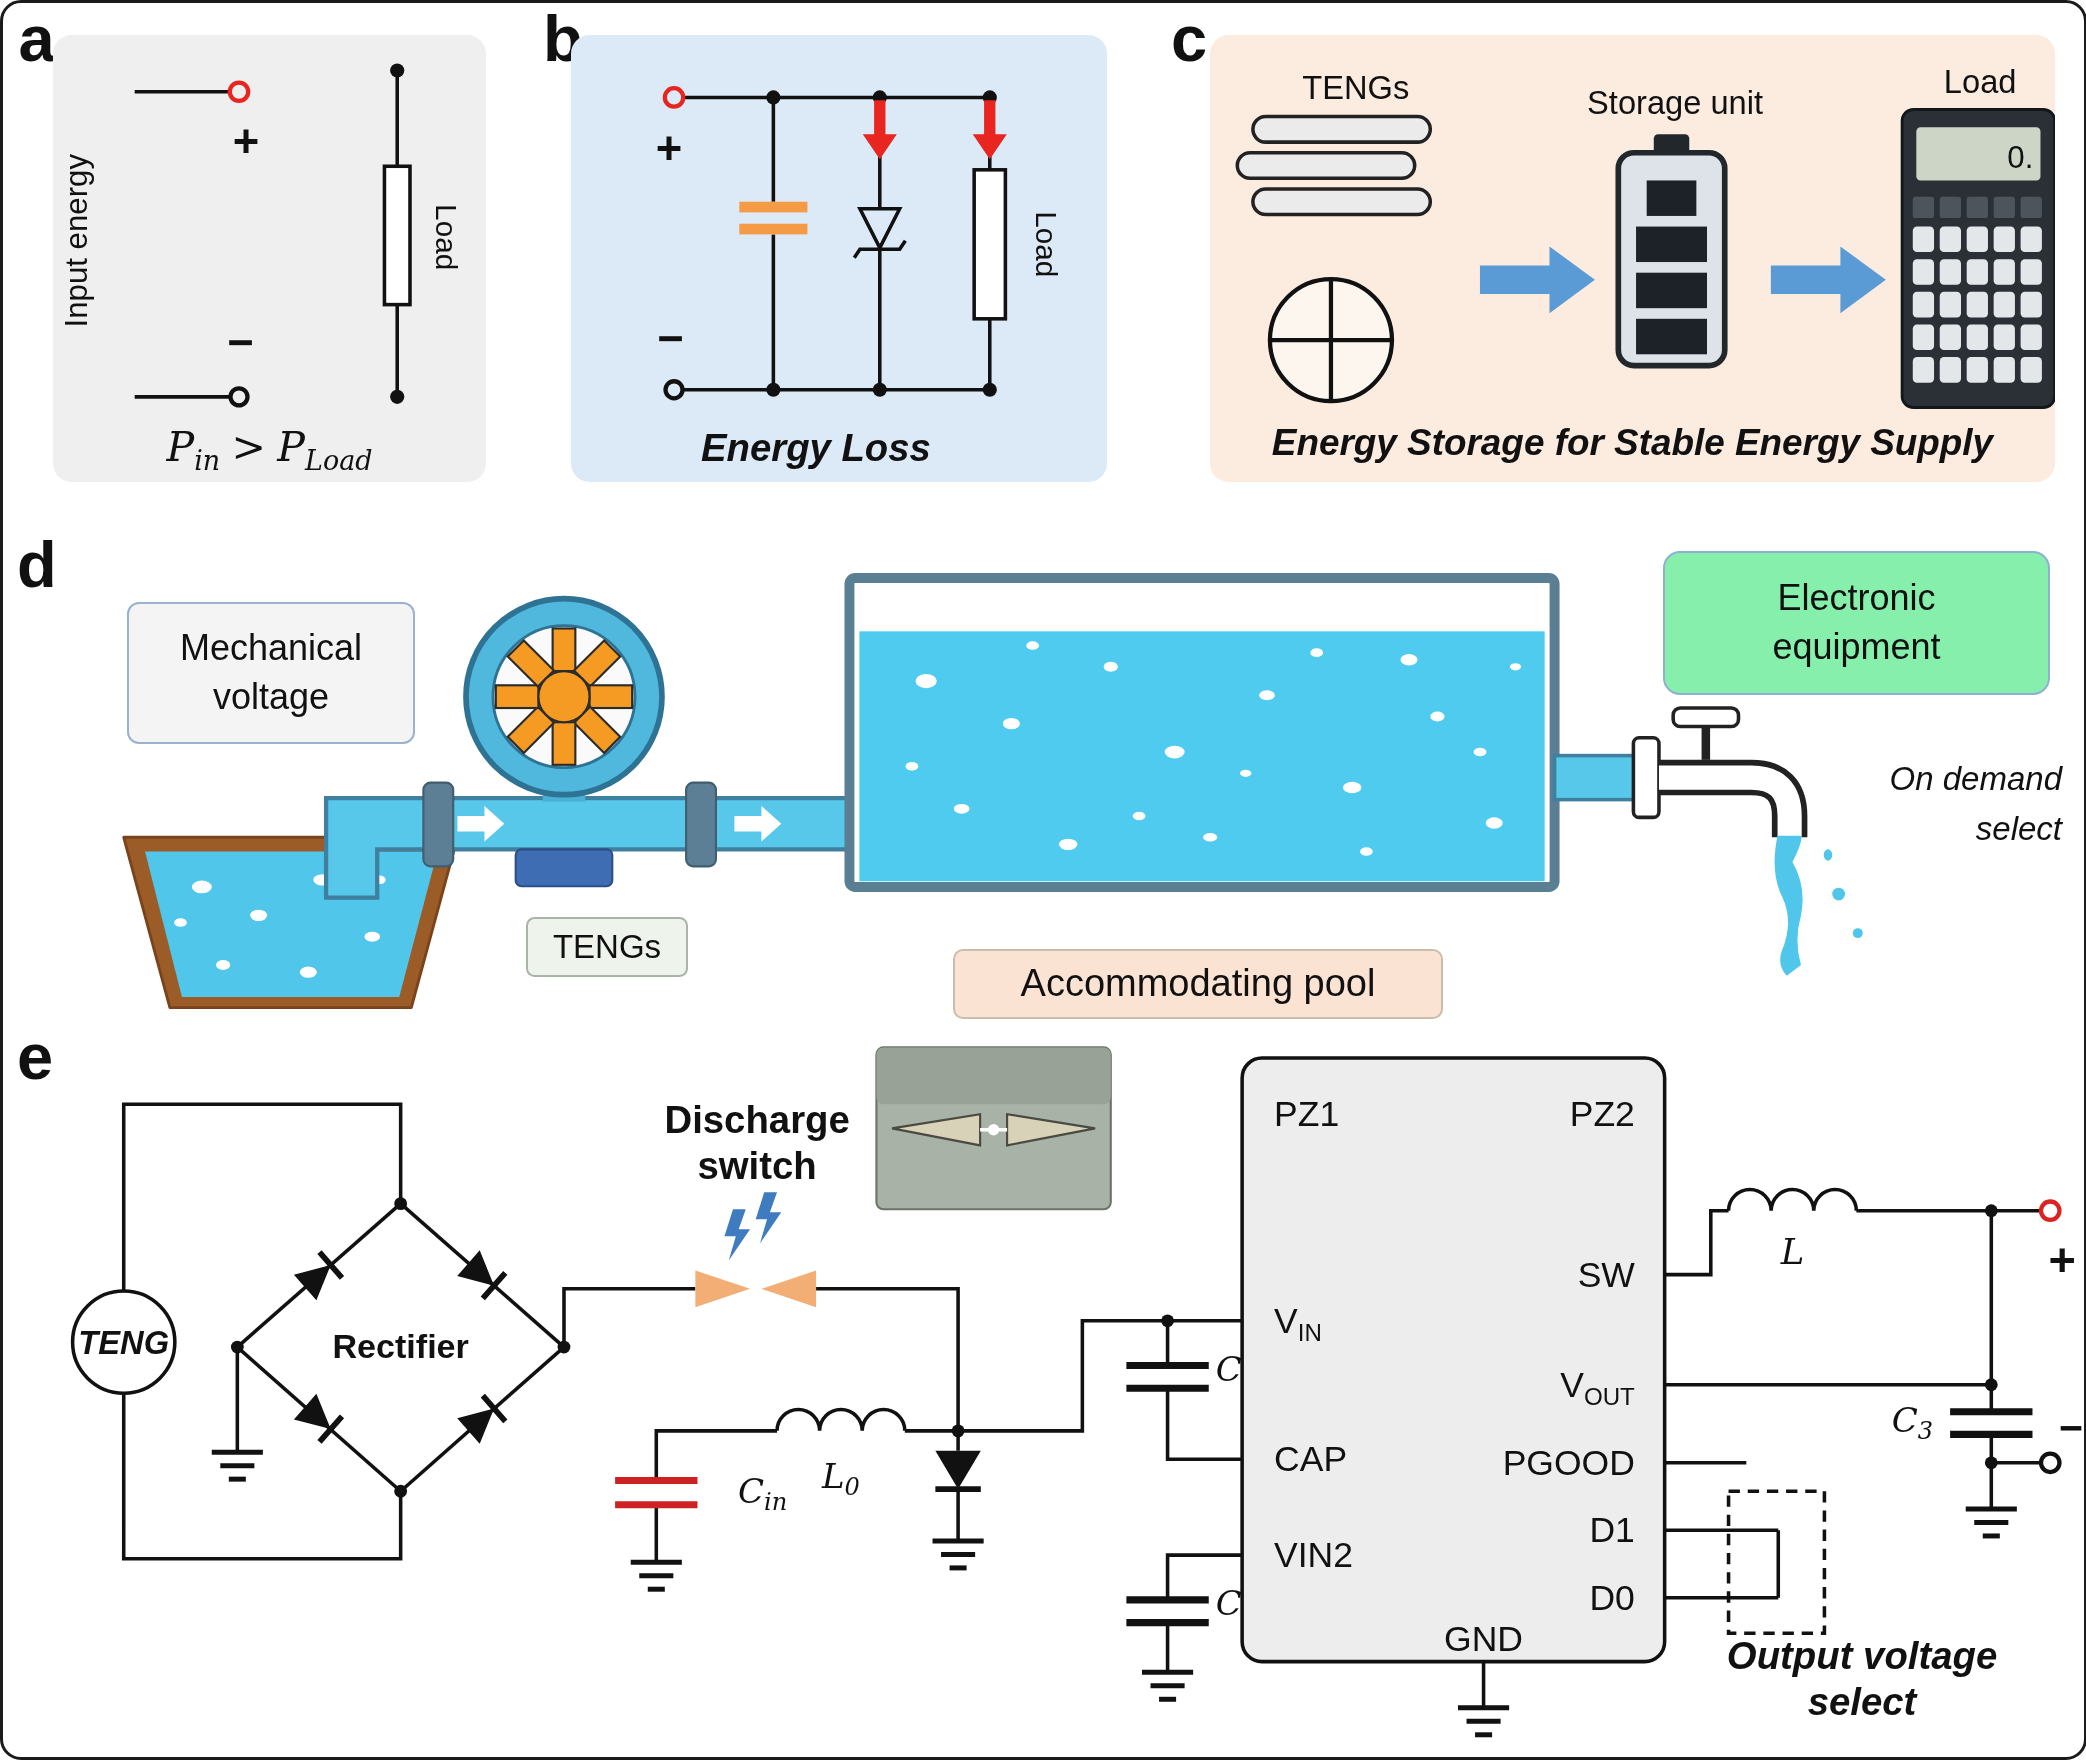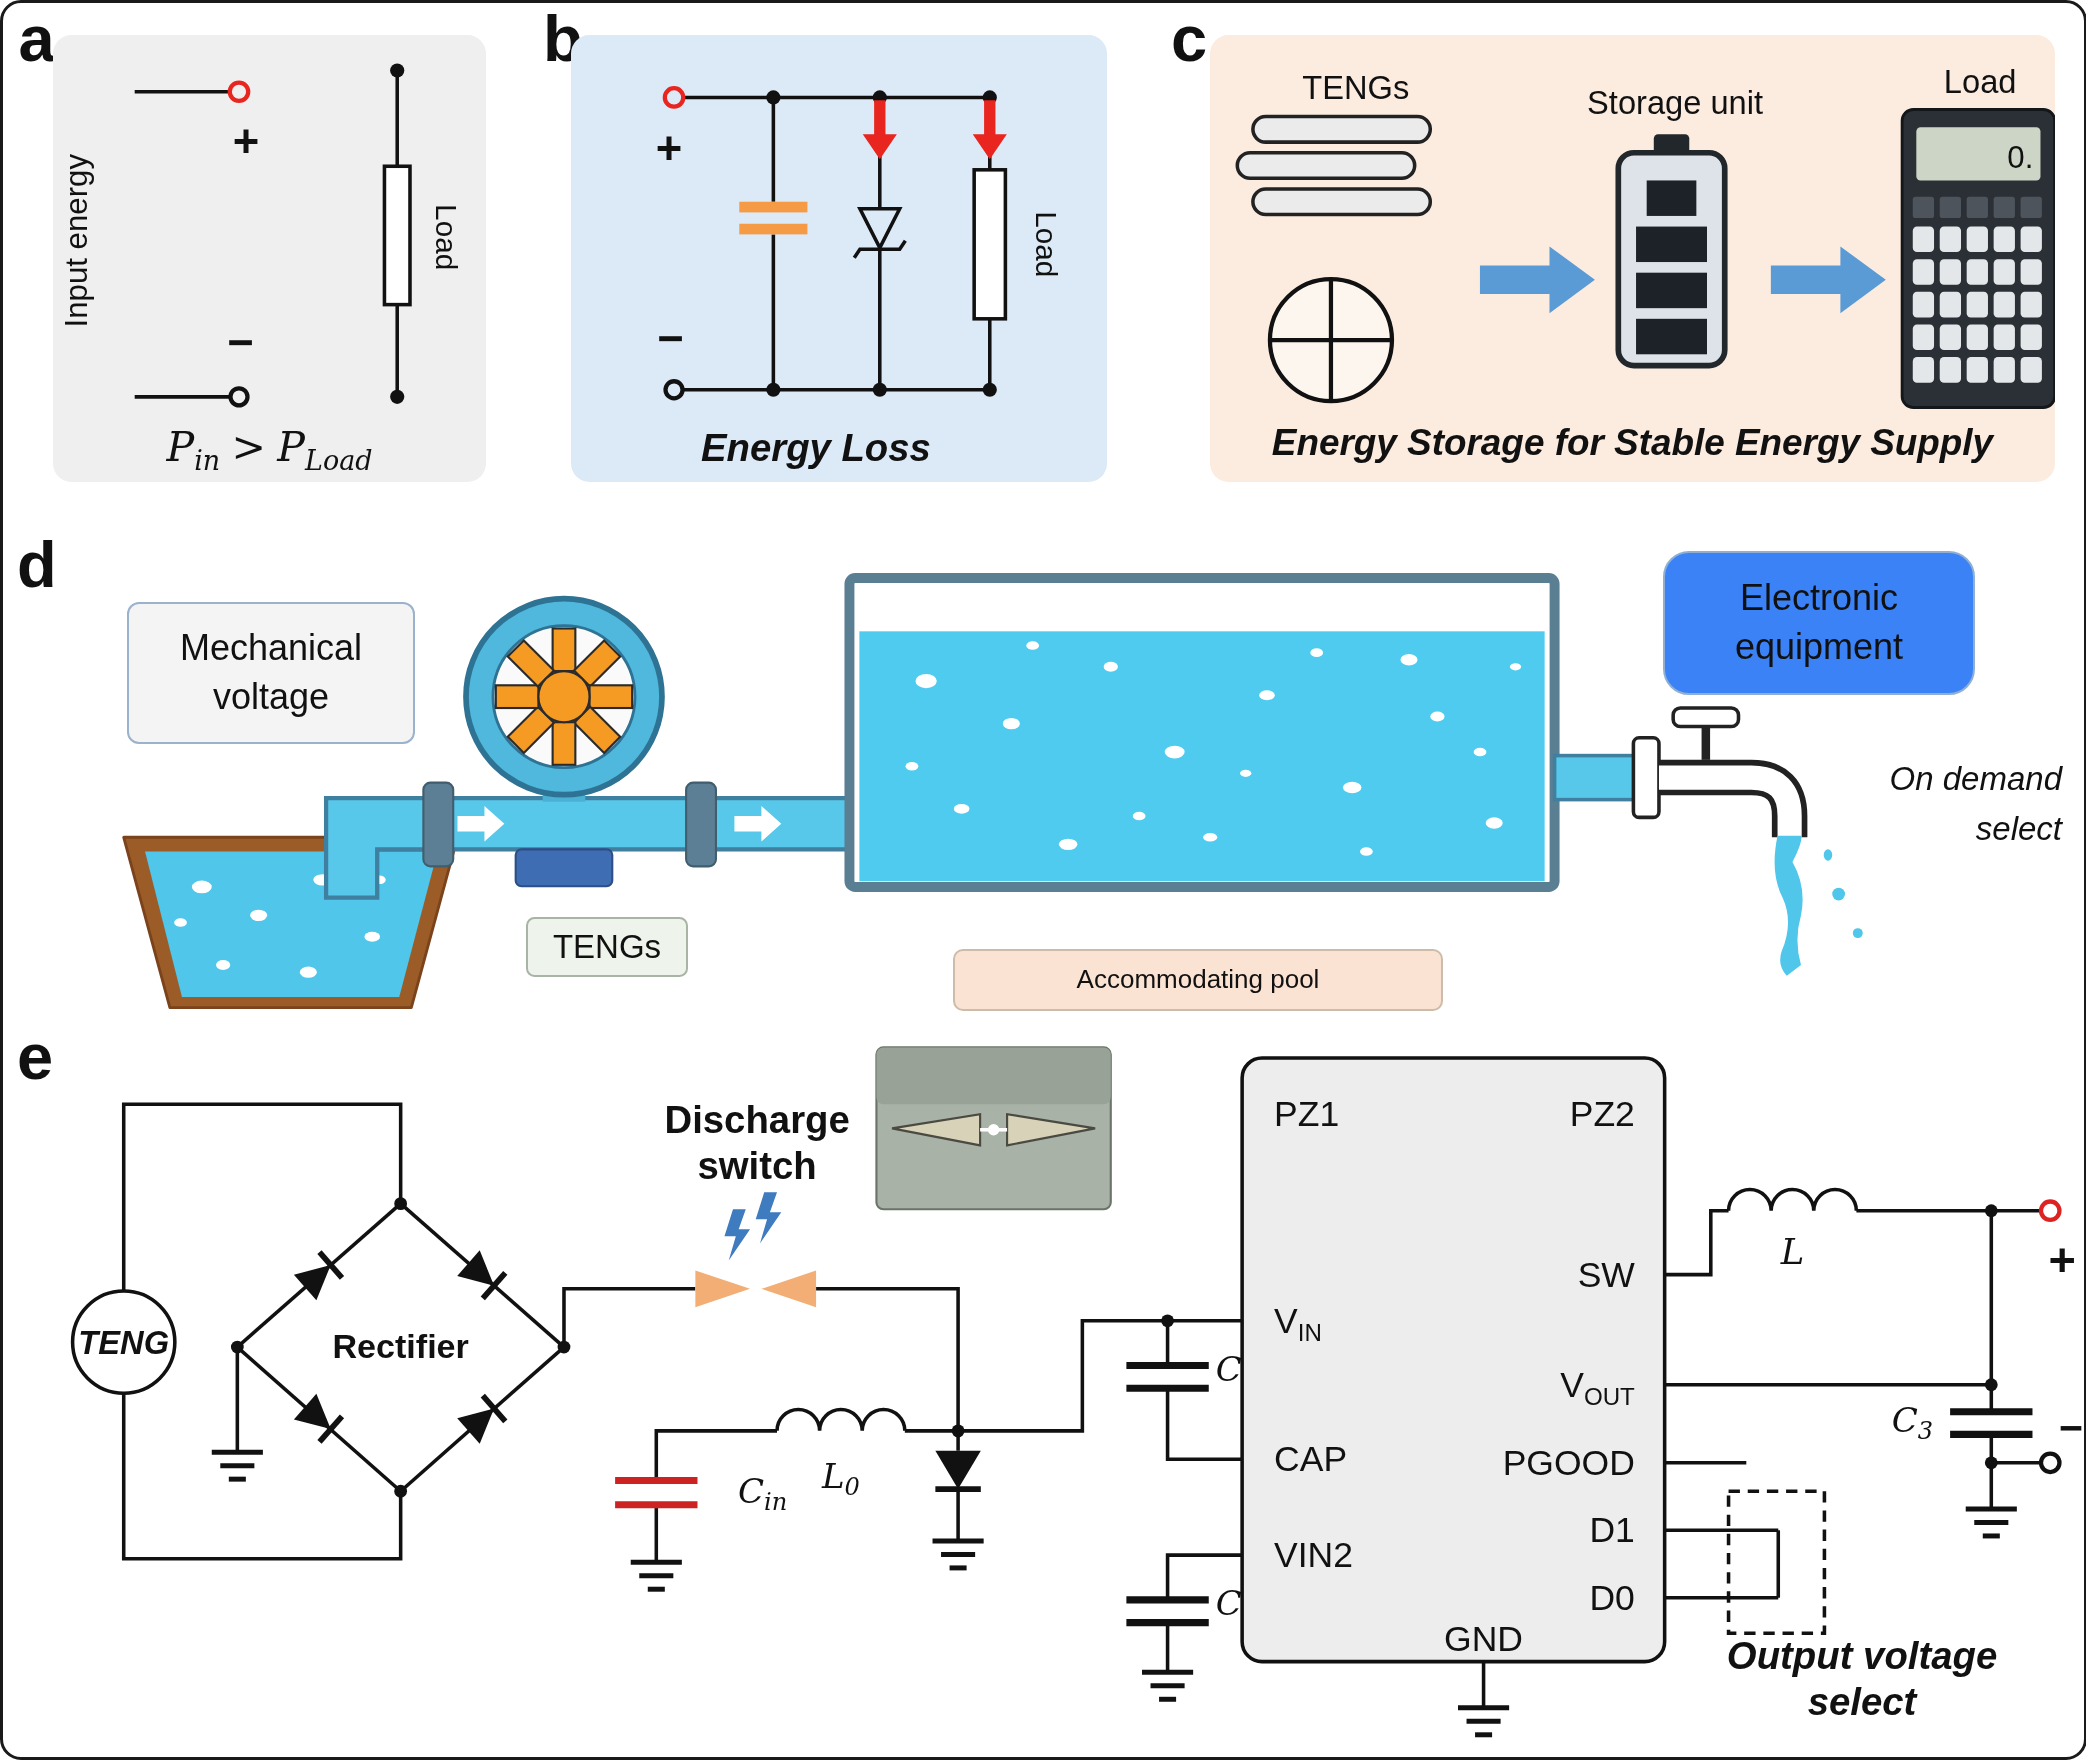--- a/index.html
+++ b/index.html
@@ -12,24 +12,24 @@
   .abs-svg { position:absolute; }
   .panel-letter { position:absolute; font-size:65px; font-weight:600; line-height:1; color:#111; }
   svg text { font-family:"Liberation Sans",sans-serif; fill:#111; }
   svg text.math, svg tspan.math { font-family:"DejaVu Serif",serif; font-style:italic; }
   .label-box { position:absolute; display:flex; flex-direction:column; align-items:center;
                justify-content:center; text-align:center; line-height:1.35; }
   .box-mech  { left:124px; top:599px; width:288px; height:142px; background:#f4f4f4;
                border:2.1px solid #9ab2cc; border-radius:12px; font-size:36px; }
   .box-tengs { left:523px; top:914px; width:162px; height:60px; background:#eef3ec;
                border:2.1px solid #a8b4a6; border-radius:8.5px; font-size:33px; }
-  .box-pool  { left:950px; top:946px; width:490px; height:62px; background:#fbe3d3;
-               border:2.1px solid #cdbca9; border-radius:10px; font-size:26px; }
-  .box-equip { left:1660px; top:548px; width:312px; height:144px; background:#3b82f6;
-               border:2.1px solid #8fb0d4; border-radius:26px; font-size:36px; }
+  .box-pool  { left:950px; top:946px; width:490px; height:70px; background:#fbe3d3;
+               border:2.1px solid #cdbca9; border-radius:10px; font-size:38px; }
+  .box-equip { left:1660px; top:548px; width:387px; height:144px; background:#86efac;
+               border:2.1px solid #8fb0d4; border-radius:17px; font-size:36px; }
   .on-demand { left:1818px; top:751px; width:241px; font-size:33px; font-style:italic;
                text-align:right; line-height:1.5; position:absolute; }
 </style>
 </head>
 <body>
 
 <div class="figure">
 
   <div class="panel-letter" style="left:15.6px;top:2.8px">a</div>
   <div class="panel-letter" style="left:540px;top:2.8px">b</div>

